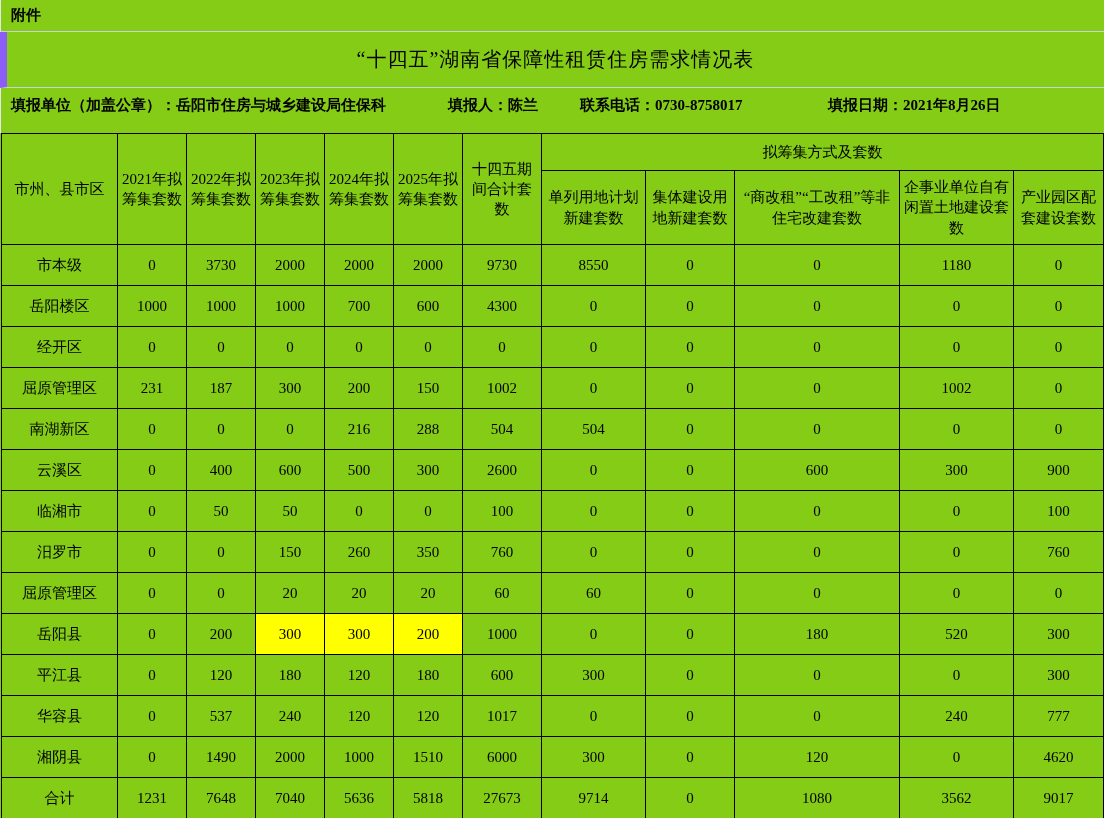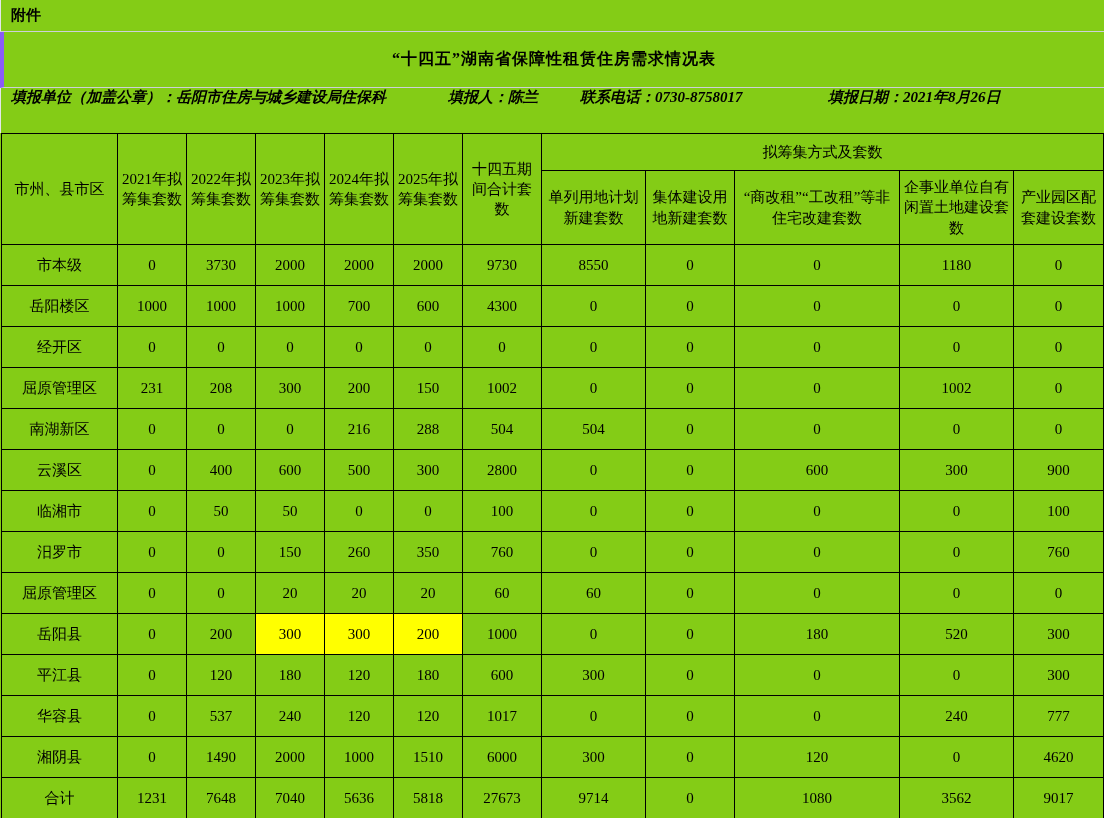--- a/index.html
+++ b/index.html
@@ -23,38 +23,37 @@
     font-size: 15px;
     font-weight: bold;
     border-bottom: 1px solid #ccd0d9;
     border-left: 1px solid #e4e6ea;
   }
   .title-row {
     height: 56px;
     display: flex;
     align-items: center;
     justify-content: center;
-    font-size: 16px;
-    font-weight: bold;
+    font-size: 20px;
+    font-weight: normal;
     letter-spacing: 1px;
     border-bottom: 1px solid #ccd0d9;
-    border-left: 4px solid #8b5cf6;
+    border-left: 7px solid #8b5cf6;
   }
   .info-row {
     position: relative;
     height: 45px;
     font-size: 15px;
     font-weight: bold;
     border-left: 1px solid #e4e6ea;
   }
   .info-row span {
     position: absolute;
-    top: 0;
+    top: 8px;
     white-space: nowrap;
-    font-style: italic;
   }
   .info-unit  { left: 10px;  }
   .info-name  { left: 447px; text-align: right; }
   .info-phone { left: 553px; margin-left: 26px; }
   .info-date  { left: 827px; }
 
   table.main {
     border-collapse: collapse;
     table-layout: fixed;
     width: 1103px;
@@ -168,21 +167,21 @@
           <td>0</td>
           <td>0</td>
           <td>0</td>
           <td>0</td>
           <td>0</td>
           <td>0</td>
         </tr>
         <tr>
           <td>屈原管理区</td>
           <td>231</td>
-          <td>208</td>
+          <td>187</td>
           <td>300</td>
           <td>200</td>
           <td>150</td>
           <td>1002</td>
           <td>0</td>
           <td>0</td>
           <td>0</td>
           <td>1002</td>
           <td>0</td>
         </tr>
@@ -200,21 +199,21 @@
           <td>0</td>
           <td>0</td>
         </tr>
         <tr>
           <td>云溪区</td>
           <td>0</td>
           <td>400</td>
           <td>600</td>
           <td>500</td>
           <td>300</td>
-          <td>2800</td>
+          <td>2600</td>
           <td>0</td>
           <td>0</td>
           <td>600</td>
           <td>300</td>
           <td>900</td>
         </tr>
         <tr>
           <td>临湘市</td>
           <td>0</td>
           <td>50</td>

